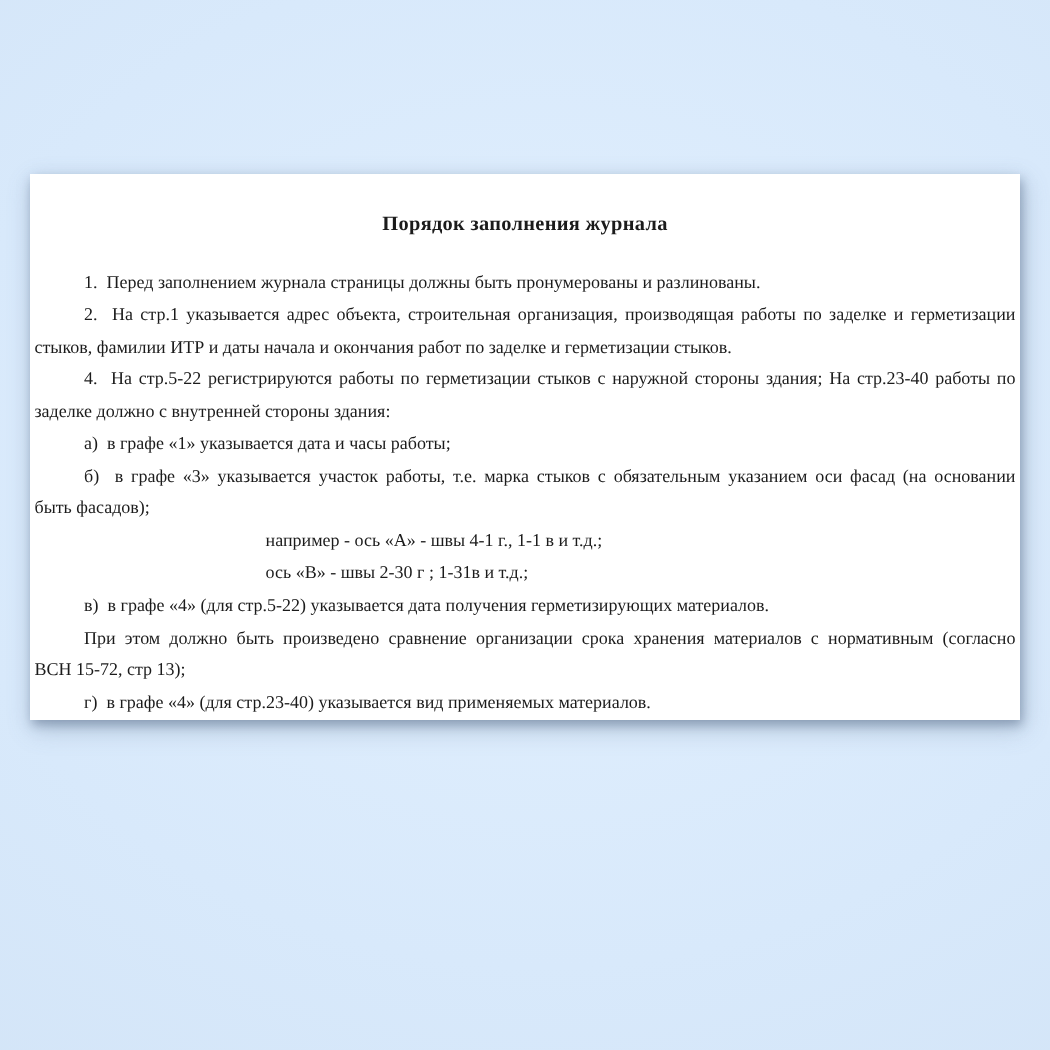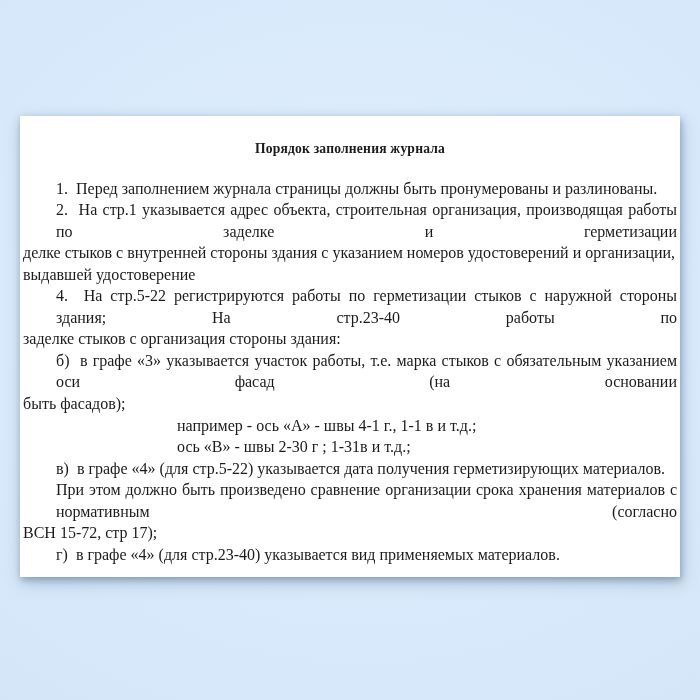--- a/index.html
+++ b/index.html
@@ -13,60 +13,61 @@
   body{
     width:700px;height:700px;overflow:hidden;position:relative;
     font-family:"Liberation Serif","DejaVu Serif",serif;
   }
   .backdrop{
     position:absolute;inset:0;
     background:radial-gradient(ellipse 120% 100% at 52% 44%,
       var(--backdrop-center) 0%,var(--backdrop-mid) 48%,var(--backdrop-edge) 100%);
   }
   .page{
-    position:absolute;left:20px;top:116px;width:660px;height:461px;
+    position:absolute;left:20px;top:116px;width:660px;height:364px;
     background:var(--page-bg);
     box-shadow:1px 3px 7px rgba(84,104,134,0.50),2px 6px 16px rgba(95,118,150,0.30);
     text-decoration:underline;
   }
   .content{
     position:absolute;left:0;top:0;right:0;bottom:0;
     padding:22px 3px 0 3px;
     color:var(--text-color);
   }
   .title{
     font-size:13.6px;line-height:21.5px;font-weight:700;
     text-align:center;letter-spacing:0.2px;
     margin:0 0 18px 0;
   }
   .ln{
-    font-size:16px;line-height:21.55px;
+    font-size:12px;line-height:21.55px;
     text-align:left;
   }
   .ln.ind{padding-left:33px;}
   .ln.just{text-align:justify;text-align-last:justify;text-justify:inter-word;}
   .ln.ex{padding-left:154px;}
 </style>
 </head>
 <body>
 
 <div class="backdrop">
   <div class="page">
     <div class="content">
       <h1 class="title">Порядок заполнения журнала</h1>
       <div>
           <div class="ln ind">1.&nbsp;&nbsp;Перед заполнением журнала страницы должны быть пронумерованы и разлинованы.</div>
           <div class="ln ind just">2.&nbsp;&nbsp;На стр.1 указывается адрес объекта, строительная организация, производящая работы по заделке и герметизации</div>
-          <div class="ln">делке стыков с внутренней стороны здания с указанием номеров удостоверений и организации, выдавшей удостоверение</div>
+          <div class="ln">стыков, фамилии ИТР и даты начала и окончания работ по заделке и герметизации стыков.</div>
           <div class="ln ind just">4.&nbsp;&nbsp;На стр.5-22 регистрируются работы по герметизации стыков с наружной стороны здания; На стр.23-40 работы по</div>
-          <div class="ln">заделке стыков с организация стороны здания:</div>
+          <div class="ln">заделке должно с внутренней стороны здания:</div>
+          <div class="ln ind">а)&nbsp;&nbsp;в графе «1» указывается дата и часы работы;</div>
           <div class="ln ind just">б)&nbsp;&nbsp;в графе «3» указывается участок работы, т.е. марка стыков с обязательным указанием оси фасад (на основании</div>
           <div class="ln">быть фасадов);</div>
           <div class="ln ex">например - ось «А» - швы 4-1 г., 1-1 в и т.д.;</div>
           <div class="ln ex">ось «В» - швы 2-30 г ; 1-31в и т.д.;</div>
           <div class="ln ind">в)&nbsp;&nbsp;в графе «4» (для стр.5-22) указывается дата получения герметизирующих материалов.</div>
           <div class="ln ind just">При этом должно быть произведено сравнение организации срока хранения материалов с нормативным (согласно</div>
-          <div class="ln">ВСН 15-72, стр 17);</div>
+          <div class="ln">ВСН 15-72, стр 13);</div>
           <div class="ln ind">г)&nbsp;&nbsp;в графе «4» (для стр.23-40) указывается вид применяемых материалов.</div>
         </div>
     </div>
   </div>
 </div>
 
 </body></html>

